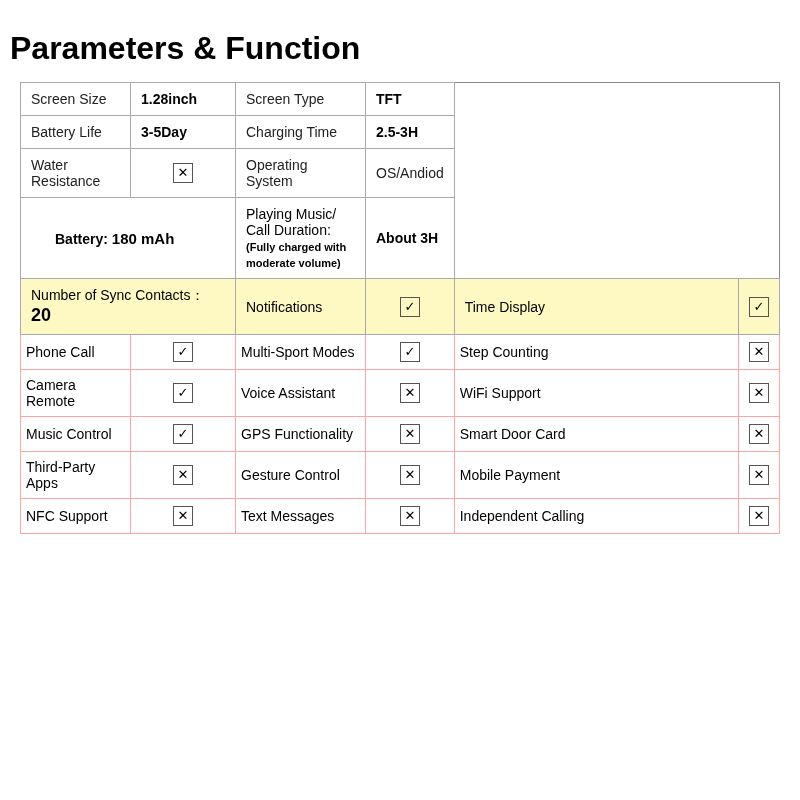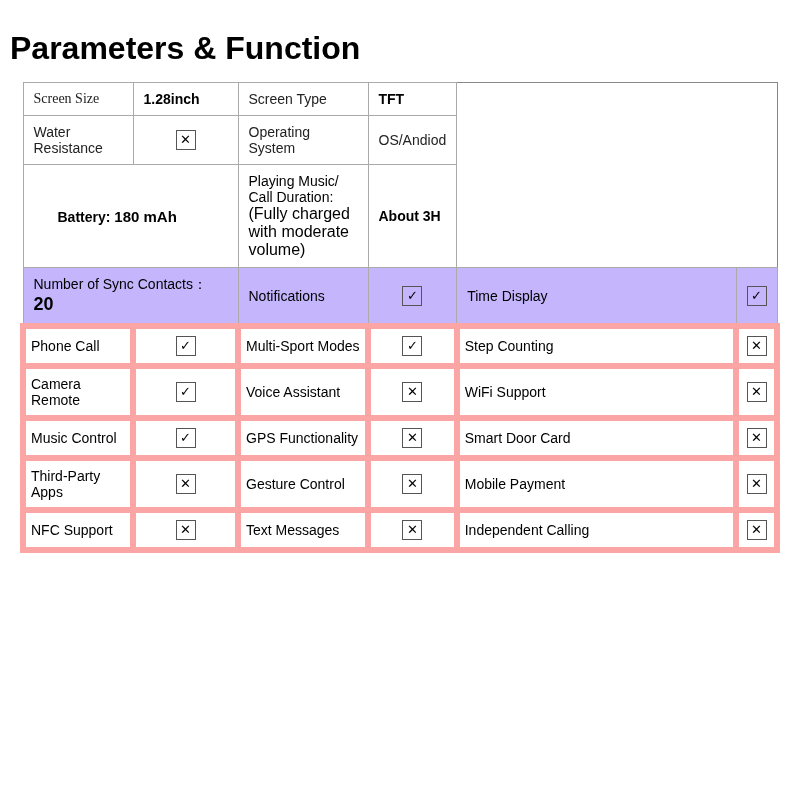--- a/index.html
+++ b/index.html
@@ -24,41 +24,47 @@
     }
     .outer-table td, .outer-table th {
       border: 1px solid #aaa;
       padding: 8px 10px;
       vertical-align: middle;
       font-size: 14px;
     }
     .spec-label { font-weight: normal; color: #222; }
     .spec-value { font-weight: bold; color: #000; font-size: 16px; }
     .check-cell { text-align: center; font-size: 18px; }
-    .feature-row td { border: 6px solid #fca5a5; padding: 7px 5px; }
+    .feature-row td { border: 1px solid #fca5a5; padding: 7px 5px; }
     .bold-label { font-weight: bold; padding-left: 24px; }
-    .note-small { font-size: 16px; font-weight: normal; }
+    .note-small { font-size: 11px; font-weight: bold; }
     .icon-check { display: inline-block; width: 20px; height: 20px; border: 1.5px solid #555; text-align: center; line-height: 18px; font-size: 13px; }
     .icon-x { display: inline-block; width: 20px; height: 20px; border: 1.5px solid #555; text-align: center; line-height: 18px; font-size: 13px; }
   </style>
 </head>
 <body>
 
 <h1 class="page-title">Parameters &amp; Function</h1>
 
 <table class="outer-table">
 
   <tbody>
       <tr>
-    <td style="width:110px;font-family:Liberation Serif, serif;" class="spec-label">Screen Size</td>
+    <td style="width:110px;" class="spec-label">Screen Size</td>
     <td style="width:105px;" class="spec-value">1.28inch</td>
     <td style="width:130px;" class="spec-label">Screen Type</td>
     <td class="spec-value">TFT</td>
   </tr>
 
+  <tr>
+    <td class="spec-label">Battery Life</td>
+    <td class="spec-value">3-5Day</td>
+    <td class="spec-label">Charging Time</td>
+    <td class="spec-value">2.5-3H</td>
+  </tr>
 
   <tr>
     <td class="spec-label">Water Resistance</td>
     <td class="check-cell">
       <span class="icon-x">✕</span>
     </td>
     <td class="spec-label">Operating System</td>
     <td class="spec-label">OS/Andiod</td>
   </tr>
 
@@ -67,21 +73,21 @@
       <span class="bold-label">Battery:</span>
       <span class="spec-value" style="font-size:15px;">180 mAh</span>
     </td>
     <td>
       <span>Playing Music/ Call Duration:</span><br>
       <span class="note-small">(Fully charged with moderate volume)</span>
     </td>
     <td class="spec-value">About 3H</td>
   </tr>
 
-  <tr style="background:#c4b5fd;">
+  <tr style="background:#fef9c3;">
     <td colspan="2" style="border:1px solid #aaa;">
       <span>Number of Sync Contacts：</span>
       <span class="spec-value" style="font-size:18px;">20</span>
     </td>
     <td style="border:1px solid #aaa;">
       <span>Notifications</span>
     </td>
     <td class="check-cell" style="border:1px solid #aaa; width:35px;">
       <span class="icon-check">✓</span>
     </td>

